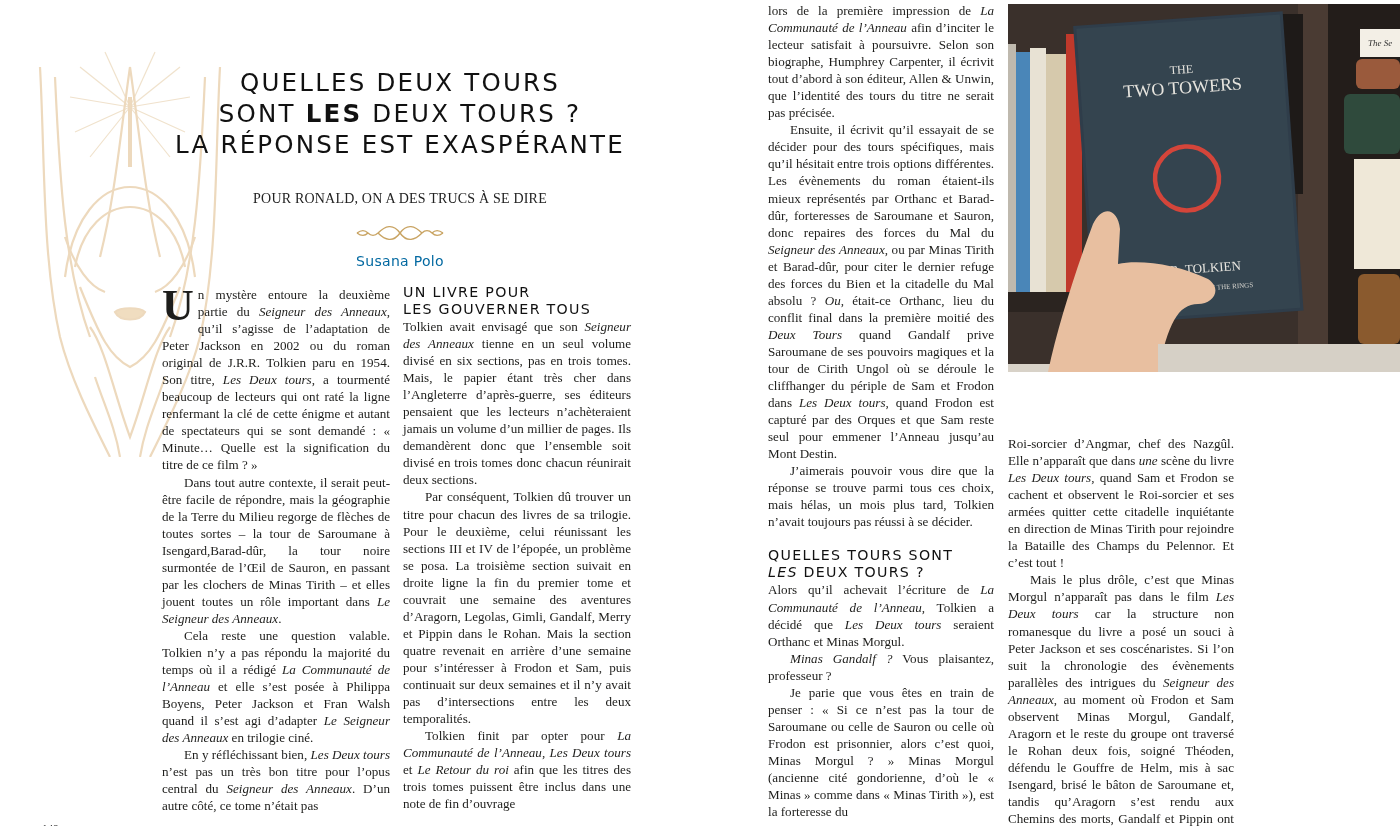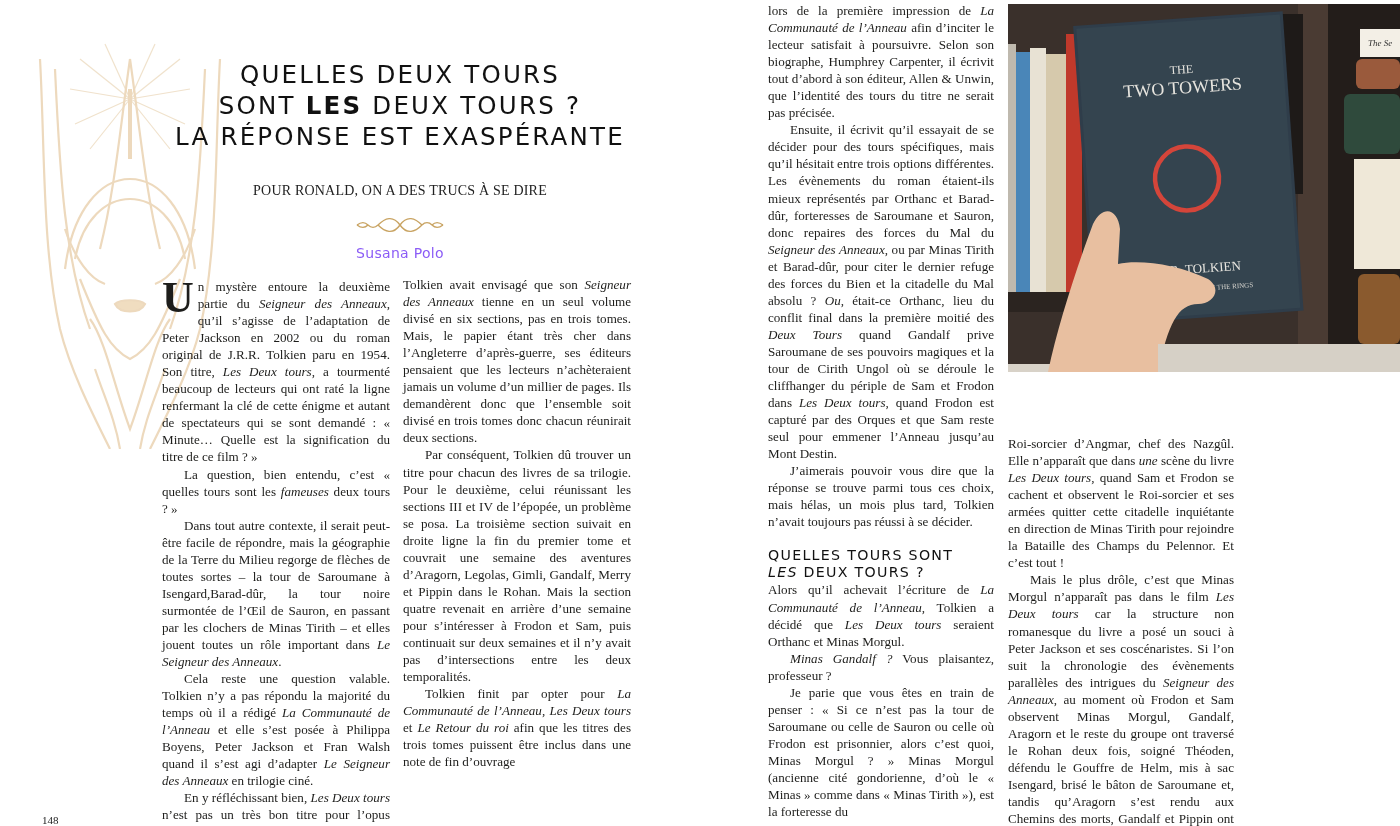--- a/index.html
+++ b/index.html
@@ -1,30 +1,30 @@
 <!DOCTYPE html>
 <html><head>
 <meta charset="utf-8">
 <style>
   html, body { margin:0; padding:0; }
   body { width:1400px; height:826px; background:#ffffff; position:relative; overflow:hidden;
          font-family:"Liberation Serif", "DejaVu Serif", serif; color:#1d1d1b; }
   .spread { position:absolute; inset:0; }
-  .page { position:absolute; top:4px; height:592px; }
+  .page { position:absolute; top:12px; height:592px; }
   .page-left { left:0; width:700px; }
 
   
   .helmet { position:absolute; left:20px; top:25px; width:210px; height:420px; }
 
   .title-block { position:absolute; left:160px; top:55px; width:480px; text-align:center; }
   .title { font-family:"DejaVu Sans", sans-serif; font-size:24.5px; letter-spacing:2.2px; line-height:31px; margin:0; font-weight:normal; color:#111; }
   .title b { font-weight:bold; }
   .subtitle { font-family:"Liberation Serif", serif; font-size:14px; letter-spacing:0.2px; margin-top:31px; color:#222; }
   .ornament { margin:14px auto 0; width:90px; height:24px; display:block; }
-  .author { font-family:"DejaVu Sans", sans-serif; font-size:14px; margin-top:8px; color:#8b5cf6; letter-spacing:0.3px; }
+  .author { font-family:"DejaVu Sans", sans-serif; font-size:14px; margin-top:8px; color:#0369a1; letter-spacing:0.3px; }
 
   .col { position:absolute; width:228px; font-size:13.1px; line-height:17.05px; text-align:justify; hyphens:auto; }
   .col p { margin:0; }
   .col p.ind { text-indent:22px; }
   .col i { font-style:italic; }
   .col-1 { left:162px; top:274px; }
   .col-2 { left:403px; top:272px; }
   .col-3 { left:768px; top:2px; width:226px; }
   .col-4 { left:1008px; top:435px; width:226px; }
 
@@ -98,27 +98,27 @@
         <path d="M23 12 C 30 5, 38 2, 45 12 C 52 22, 60 19, 67 12"></path>
         <path d="M23 12 C 30 19, 38 22, 45 12 C 52 2, 60 5, 67 12"></path>
         <path d="M67 12 C 70 9, 74 9, 77 12 C 80 15, 84 15, 88 12"></path>
         <path d="M77 12 C 80 9, 84 9, 88 12"></path>
       </svg>
       <div class="author">Susana Polo</div>
     </div>
 
     <div class="col col-1">
       <p><span class="dropcap">U</span><span>n mystère entoure la deuxième partie du </span><i>Seigneur des Anneaux</i><span>, qu’il s’agisse de l’adaptation de Peter Jackson en 2002 ou du roman original de J.R.R. Tolkien paru en 1954. Son titre, </span><i>Les Deux tours</i><span>, a tourmenté beaucoup de lecteurs qui ont raté la ligne renfermant la clé de cette énigme et autant de spectateurs qui se sont demandé : « Minute… Quelle est la signification du titre de ce film ? »</span></p>
-      <p class="ind"><span>La question, bien entendu, c’est « quelles tours sont les </span><i>fameuses</i><span> deux tours ? »</span></p>
       <p class="ind"><span>Dans tout autre contexte, il serait peut-être facile de répondre, mais la géographie de la Terre du Milieu regorge de flèches de toutes sortes – la tour de Saroumane à Isengard,Barad-dûr, la tour noire surmontée de l’Œil de Sauron, en passant par les clochers de Minas Tirith – et elles jouent toutes un rôle important dans </span><i>Le Seigneur des Anneaux</i><span>.</span></p>
       <p class="ind"><span>Cela reste une question valable. Tolkien n’y a pas répondu la majorité du temps où il a rédigé </span><i>La Communauté de l’Anneau</i><span> et elle s’est posée à Philippa Boyens, Peter Jackson et Fran Walsh quand il s’est agi d’adapter </span><i>Le Seigneur des Anneaux</i><span> en trilogie ciné.</span></p>
       <p class="ind"><span>En y réfléchissant bien, </span><i>Les Deux tours</i><span> n’est pas un très bon titre pour l’opus central du </span><i>Seigneur des Anneaux</i><span>. D’un autre côté, ce tome n’était pas </span></p>
     </div>
 
     <div class="col col-2">
+      <h2 class="h2"><span>UN LIVRE POUR</span><br><span>LES GOUVERNER TOUS</span></h2>
       <p><span>Tolkien avait envisagé que son </span><i>Seigneur des Anneaux</i><span> tienne en un seul volume divisé en six sections, pas en trois tomes. Mais, le papier étant très cher dans l’Angleterre d’après-guerre, ses éditeurs pensaient que les lecteurs n’achèteraient jamais un volume d’un millier de pages. Ils demandèrent donc que l’ensemble soit divisé en trois tomes donc chacun réunirait deux sections.</span></p>
       <p class="ind">Par conséquent, Tolkien dû trouver un titre pour chacun des livres de sa trilogie. Pour le deuxième, celui réunissant les sections III et IV de l’épopée, un problème se posa. La troisième section suivait en droite ligne la fin du premier tome et couvrait une semaine des aventures d’Aragorn, Legolas, Gimli, Gandalf, Merry et Pippin dans le Rohan. Mais la section quatre revenait en arrière d’une semaine pour s’intéresser à Frodon et Sam, puis continuait sur deux semaines et il n’y avait pas d’intersections entre les deux temporalités.</p>
       <p class="ind"><span>Tolkien finit par opter pour </span><i>La Communauté de l’Anneau</i><span>, </span><i>Les Deux tours</i><span> et </span><i>Le Retour du roi</i><span> afin que les titres des trois tomes puissent être inclus dans une note de fin d’ouvrage</span></p>
     </div>
 
     <div class="folio folio-left">148</div>
   </div>
 
   <div class="page-right-content">
 

